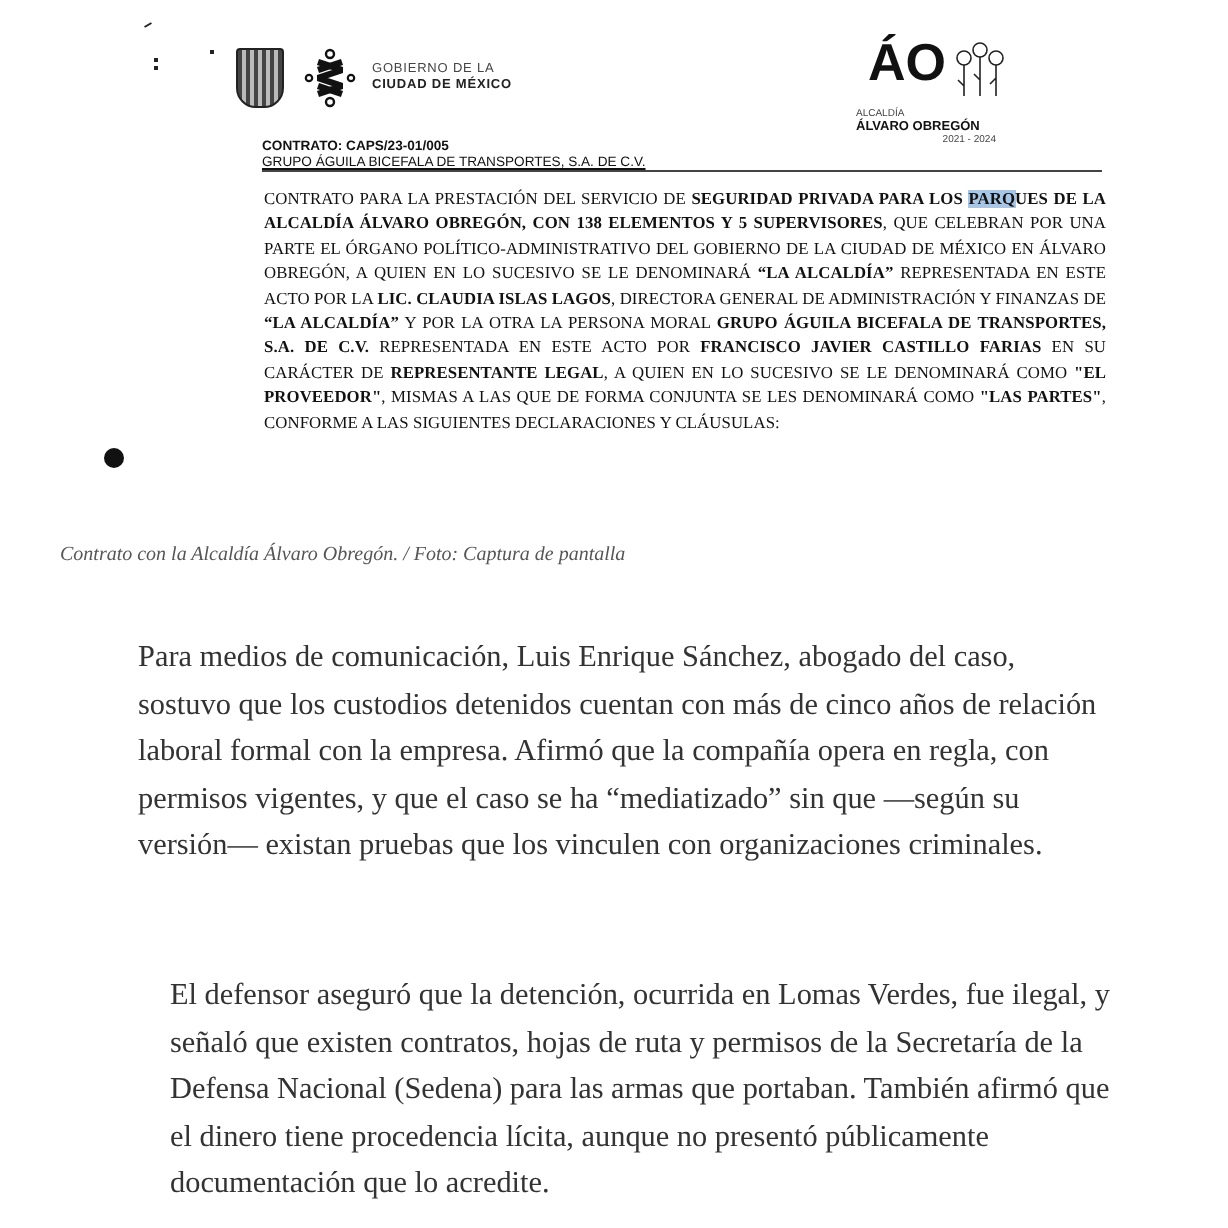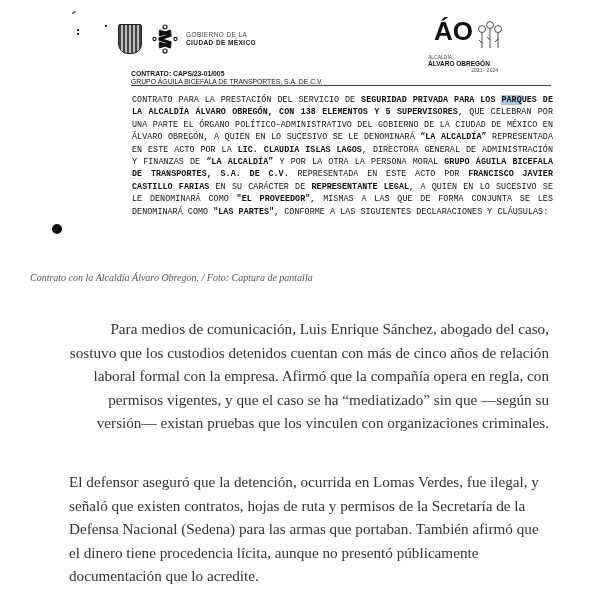--- a/index.html
+++ b/index.html
@@ -13,27 +13,27 @@
     .gov-text .b { font-weight: bold; color: #222; }
     .logo-right { position: absolute; left: 428px; top: 18px; width: 110px; text-align: right; font-family: "Liberation Sans", sans-serif; }
     .ao-glyph { font-size: 26px; font-weight: bold; color: #111; line-height: 26px; position: absolute; left: 6px; top: 0; }
     .flowers { position: absolute; left: 48px; top: 2px; }
     .ao-sub { position: absolute; left: 0; top: 36px; width: 70px; text-align: left; }
     .ao-sub .l1 { font-size: 5px; color: #444; }
     .ao-sub .l2 { font-size: 6.5px; font-weight: bold; color: #111; }
     .ao-sub .l3 { font-size: 5px; color: #444; text-align: right; }
     .contract-head { position: absolute; left: 131px; top: 70px; font-family: "Liberation Sans", sans-serif; font-size: 6.8px; line-height: 7.5px; color: #111; }
     .contract-head .rule { position: absolute; left: 0; top: 15px; width: 420px; border-top: 1px solid #444; }
-    .contract-body { position: absolute; left: 132px; top: 94px; width: 421px; font-family: Liberation Mono, monospace; font-size: 8.4px; line-height: 12.4px; color: #111; text-align: justify; letter-spacing: 0.05px; }
+    .contract-body { position: absolute; left: 132px; top: 94px; width: 421px; font-family: Liberation Serif, serif; font-size: 8.4px; line-height: 12.4px; color: #111; text-align: justify; letter-spacing: 0.05px; }
     .contract-body b { font-weight: bold; }
     .hl { background: #a9c6e4; }
     .bullet { position: absolute; left: 52px; top: 224px; width: 10px; height: 10px; border-radius: 50%; background: #111; }
     .caption { position: absolute; left: 30px; top: 272px; font-style: italic; font-size: 10px; color: #555; }
     .para { position: absolute; left: 69px; width: 480px; font-size: 15.2px; line-height: 23.6px; color: #333; }
-    .p1 { top: 317px; text-align: right; }
+    .p1 { top: 317px; }
     .p2 { top: 470px; }
   </style>
 </head>
 <body>
 
 <div class="doc-image">
   <div class="speck" style="left:72px;top:12px;width:4px;height:1px;transform:rotate(-30deg);"></div>
   <div class="speck" style="left:77px;top:29px;width:2px;height:2px;"></div>
   <div class="speck" style="left:77px;top:33px;width:2px;height:2px;"></div>
   <div class="speck" style="left:105px;top:25px;width:2px;height:2px;"></div>
@@ -78,13 +78,13 @@
   </div>
 
   <div class="contract-body" id="contract-body"><span>CONTRATO PARA LA PRESTACIÓN DEL SERVICIO DE </span><b>SEGURIDAD PRIVADA PARA LOS </b><b class="hl" style="background: rgb(169, 198, 228);">PARQ</b><b>UES DE LA ALCALDÍA ÁLVARO OBREGÓN, CON 138 ELEMENTOS Y 5 SUPERVISORES</b><span>, QUE CELEBRAN POR UNA PARTE EL ÓRGANO POLÍTICO-ADMINISTRATIVO DEL GOBIERNO DE LA CIUDAD DE MÉXICO EN ÁLVARO OBREGÓN, A QUIEN EN LO SUCESIVO SE LE DENOMINARÁ </span><b>“LA ALCALDÍA”</b><span> REPRESENTADA EN ESTE ACTO POR LA </span><b>LIC. CLAUDIA ISLAS LAGOS</b><span>, DIRECTORA GENERAL DE ADMINISTRACIÓN Y FINANZAS DE </span><b>“LA ALCALDÍA”</b><span> Y POR LA OTRA LA PERSONA MORAL </span><b>GRUPO ÁGUILA BICEFALA DE TRANSPORTES, S.A. DE C.V.</b><span> REPRESENTADA EN ESTE ACTO POR </span><b>FRANCISCO JAVIER CASTILLO FARIAS</b><span> EN SU CARÁCTER DE </span><b>REPRESENTANTE LEGAL</b><span>, A QUIEN EN LO SUCESIVO SE LE DENOMINARÁ COMO </span><b>"EL PROVEEDOR"</b><span>, MISMAS A LAS QUE DE FORMA CONJUNTA SE LES DENOMINARÁ COMO </span><b>"LAS PARTES"</b><span>, CONFORME A LAS SIGUIENTES DECLARACIONES Y CLÁUSULAS:</span></div>
 
   <div class="bullet"></div>
 </div>
 
 <div class="caption">Contrato con la Alcaldía Álvaro Obregón. / Foto: Captura de pantalla</div>
 
 <p class="para p1" style="margin:0;">Para medios de comunicación, Luis Enrique Sánchez, abogado del caso, sostuvo que los custodios detenidos cuentan con más de cinco años de relación laboral formal con la empresa. Afirmó que la compañía opera en regla, con permisos vigentes, y que el caso se ha “mediatizado” sin que —según su versión— existan pruebas que los vinculen con organizaciones criminales.</p>
-<p class="para p2" style="margin:0;">El defensor aseguró que la detención, ocurrida en Lomas Verdes, fue ilegal, y señaló que existen contratos, hojas de ruta y permisos de la Secretaría de la Defensa Nacional (Sedena) para las armas que portaban. También afirmó que el dinero tiene procedencia lícita, aunque no presentó públicamente documentación que lo acredite.</p>
+<p class="para p2" style="margin:16px;">El defensor aseguró que la detención, ocurrida en Lomas Verdes, fue ilegal, y señaló que existen contratos, hojas de ruta y permisos de la Secretaría de la Defensa Nacional (Sedena) para las armas que portaban. También afirmó que el dinero tiene procedencia lícita, aunque no presentó públicamente documentación que lo acredite.</p>
 
 </body></html>

